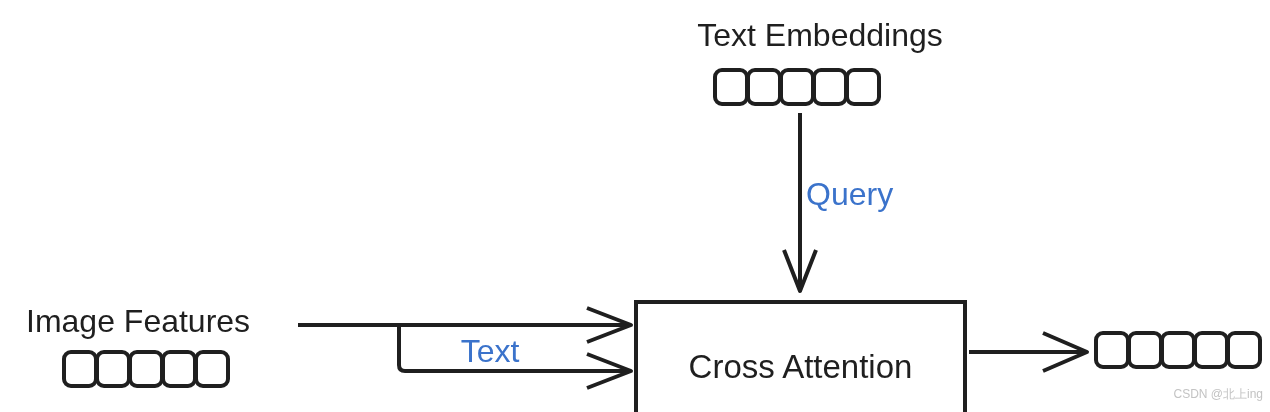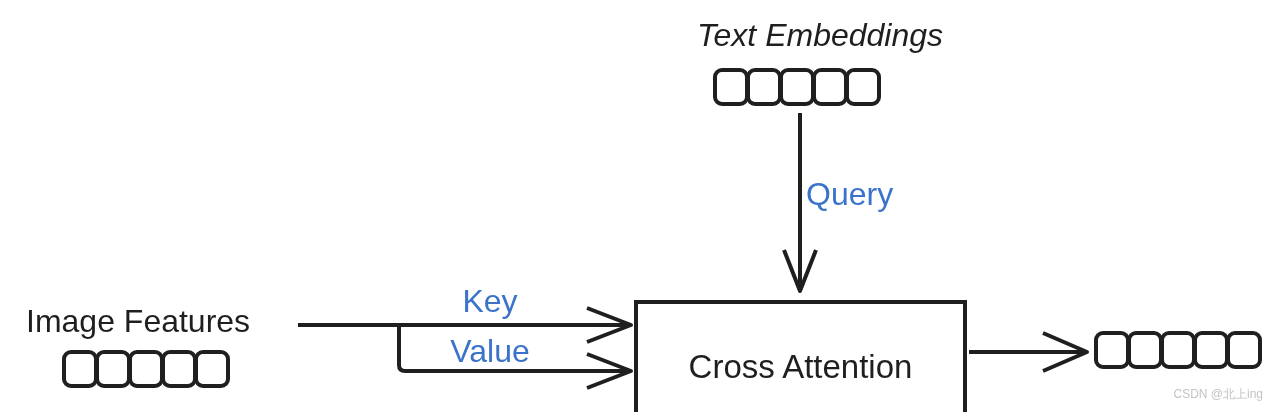--- a/index.html
+++ b/index.html
@@ -99,42 +99,41 @@
       <path class="stroke" d="M399,325 L399,365 Q399,371 405,371 L629,371"></path>
       <polyline class="stroke" points="587,354 631,371 587,388"></polyline>
     </g>
 
     <g>
       <line class="stroke" x1="969" y1="352" x2="1085" y2="352"></line>
       <polyline class="stroke" points="1043,333 1087,352 1043,371"></polyline>
     </g>
   </svg>
 
-  <div class="abs diagram-label" style="left:595px; top:18px; width:450px; text-align:center;font-style:italic;">Text Embeddings</div>
+  <div class="abs diagram-label" style="left:595px; top:18px; width:450px; text-align:center;">Text Embeddings</div>
   <div class="abs token-row" style="left:713px; top:68px;">
       <div class="cell"></div>
       <div class="cell"></div>
       <div class="cell"></div>
       <div class="cell"></div>
       <div class="cell"></div>
     </div>
 
   <div class="abs diagram-label" style="left:26px; top:304px;">Image Features</div>
 
   <div class="abs arrow-label" style="left:806px; top:177px;">Query</div>
   <div class="abs token-row" style="left:62px; top:350px;">
       <div class="cell"></div>
       <div class="cell"></div>
       <div class="cell"></div>
       <div class="cell"></div>
       <div class="cell"></div>
     </div>
 
-  <div class="abs arrow-label" style="left:400px; top:284px; width:180px;">Key</div>
-  <div class="abs arrow-label" style="left:400px; top:334px; width:180px;">Value</div>
+  <div class="abs arrow-label" style="left:400px; top:334px; width:180px;">Text</div>
 
   <div class="abs attention-box">
     <span>Cross Attention</span>
   </div>
 
   <div class="abs token-row" style="left:1094px; top:331px;">
       <div class="cell"></div>
       <div class="cell"></div>
       <div class="cell"></div>
       <div class="cell"></div>

